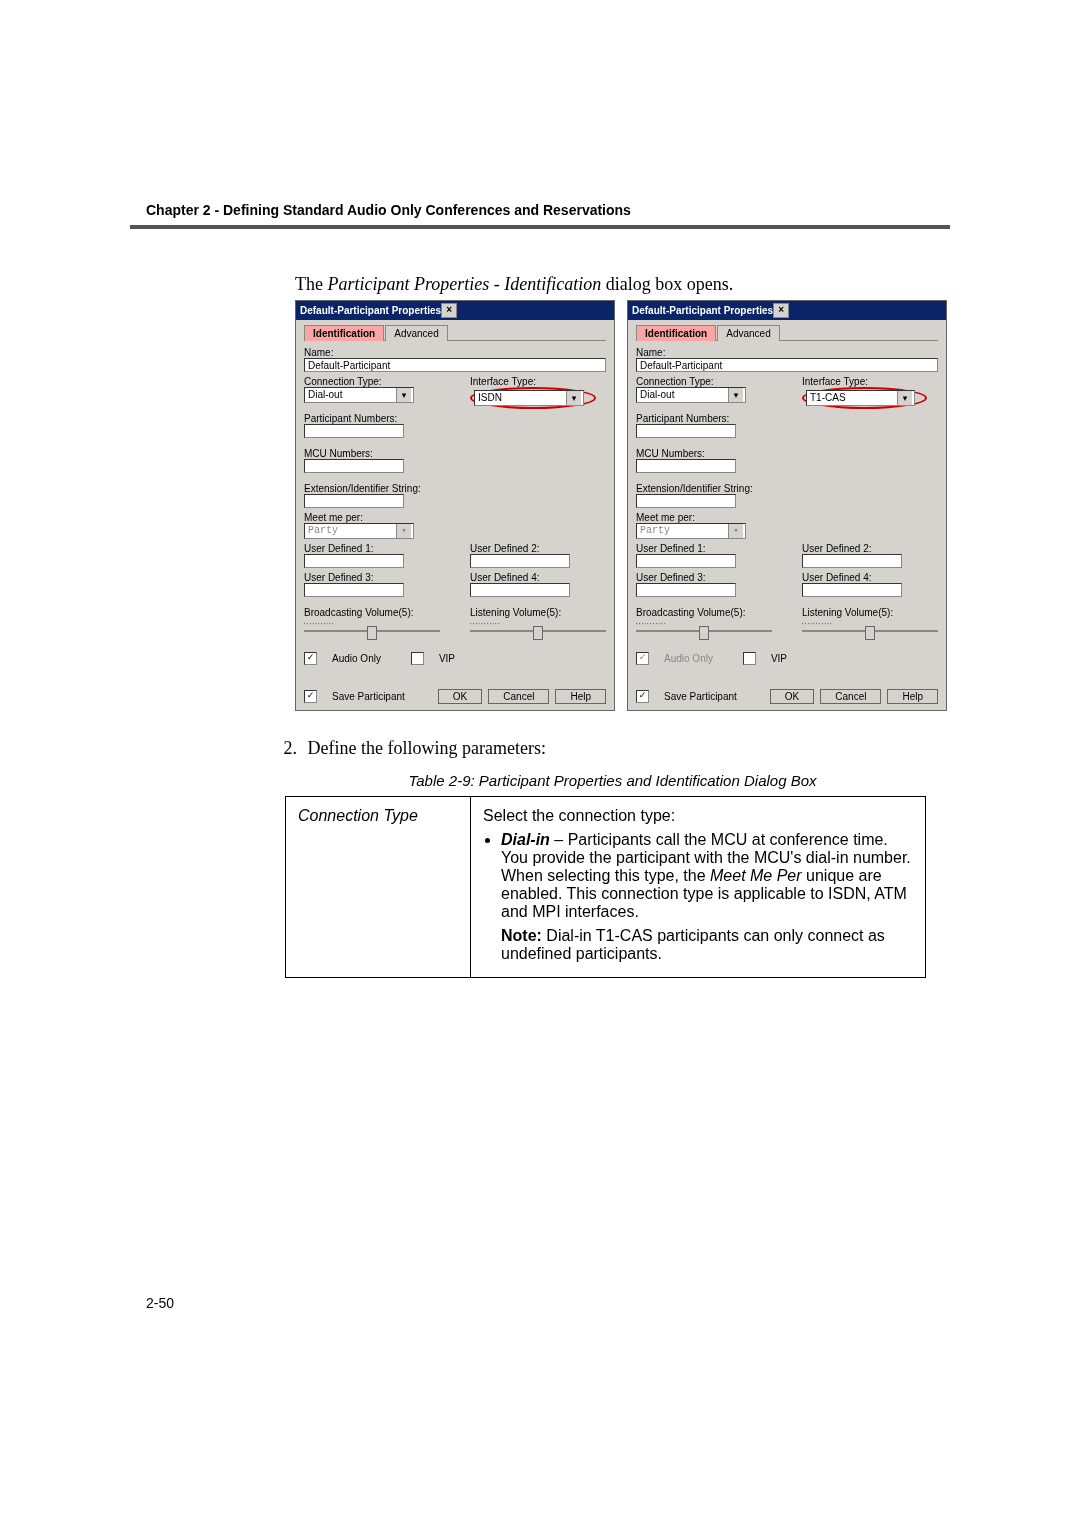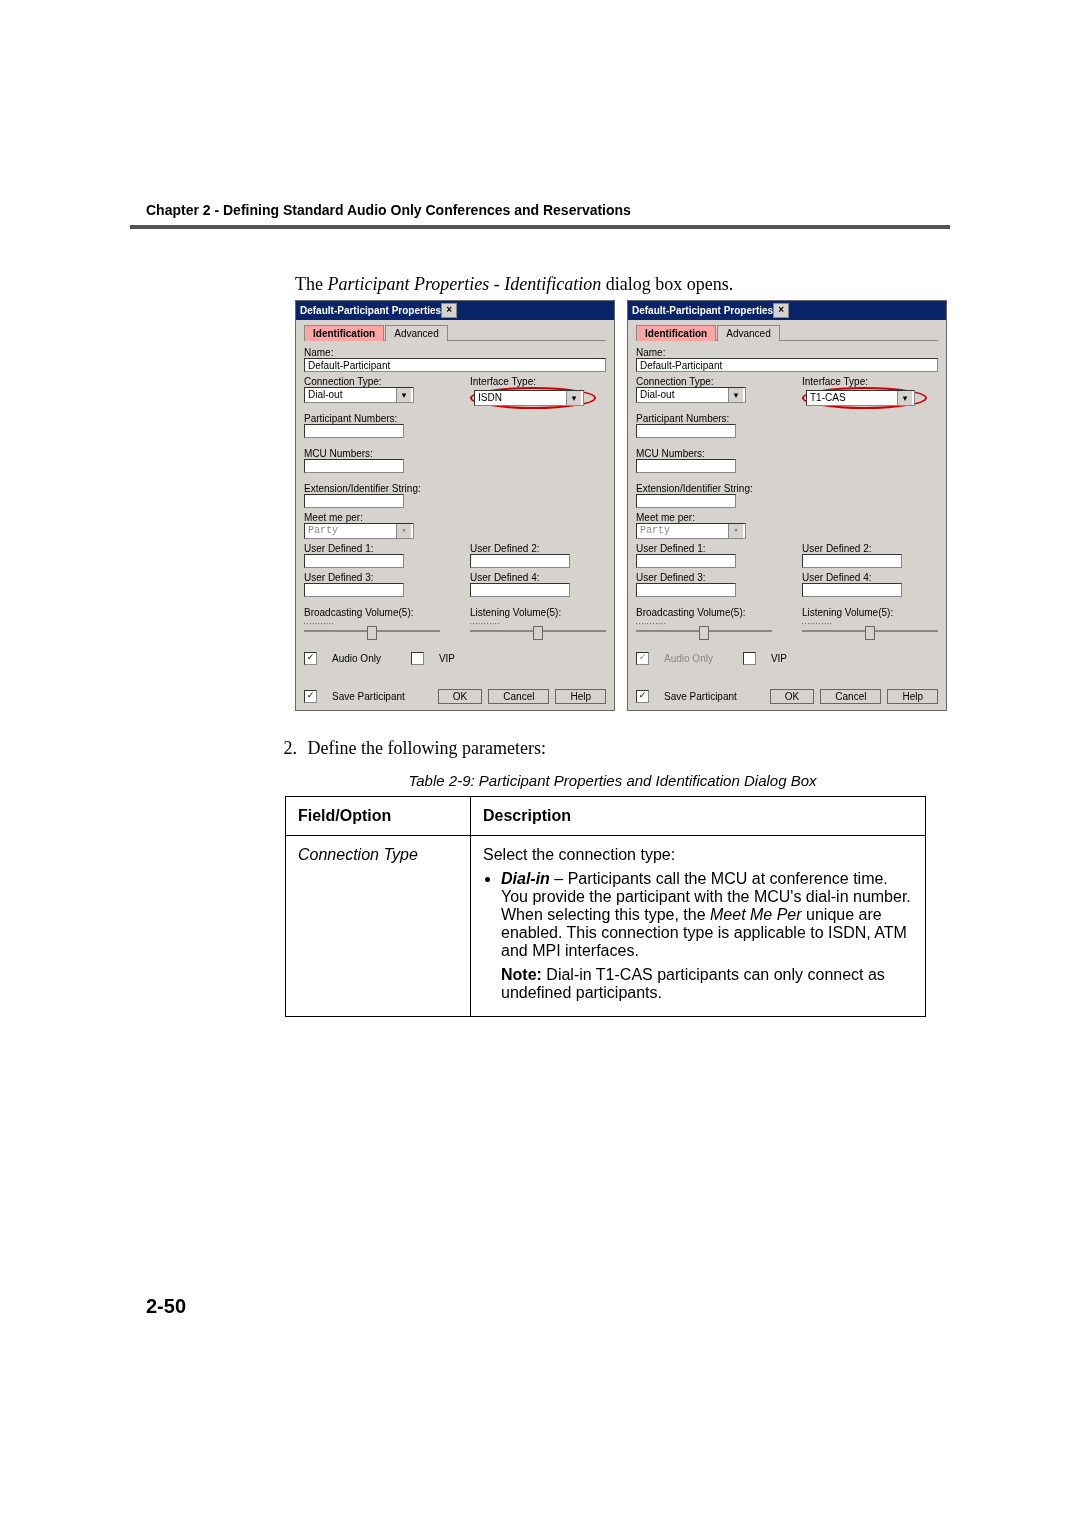--- a/index.html
+++ b/index.html
@@ -232,22 +232,22 @@
   .field-table .desc-col { width: 430px; }
   .field-table ul { margin: 6px 0 0 18px; padding: 0; }
   .field-table li { margin-bottom: 4px; }
   .nowrap { white-space: nowrap; }
 
   .page-number {
     position: absolute;
     left: 146px;
     top: 1295px;
     font-family: Arial, Helvetica, sans-serif;
-    font-weight: bold;
-    font-size: 20px;
+    font-weight: normal;
+    font-size: 14px;
   }
 </style>
 </head>
 <body>
 
 <div class="page-header">Chapter 2 - Defining Standard Audio Only Conferences and Reservations</div>
 <div class="header-rule"></div>
 
 <div class="intro">
   <span>The </span><span class="italic">Participant Properties - Identification</span><span> dialog box opens.</span>
@@ -466,24 +466,20 @@
 
 <div class="step2">
   <span class="num">2.</span>
   <span>Define the following parameters:</span>
 </div>
 
 <div class="table-caption">Table 2-9: Participant Properties and Identification Dialog Box</div>
 
 <table class="field-table">
   <tbody>
-      <tr>
-    <th class="field-col" style="font-style:normal">Field/Option</th>
-    <th class="desc-col">Description</th>
-  </tr>
   <tr>
     <td class="field-col nowrap">Connection Type</td>
     <td class="desc-col">
       <span>Select the connection type:</span>
       <ul>
         <li>
           <b><i>Dial-in</i></b><span> – Participants call the MCU at conference time. You provide the participant with the MCU's dial-in number. When selecting this type, the </span><i>Meet Me Per</i><span> unique are enabled. This connection type is applicable to ISDN, ATM and MPI interfaces.</span>
           <div style="margin-top:6px">
             <b>Note:</b><span> Dial-in T1-CAS participants can only connect as undefined participants.</span>
           </div>

